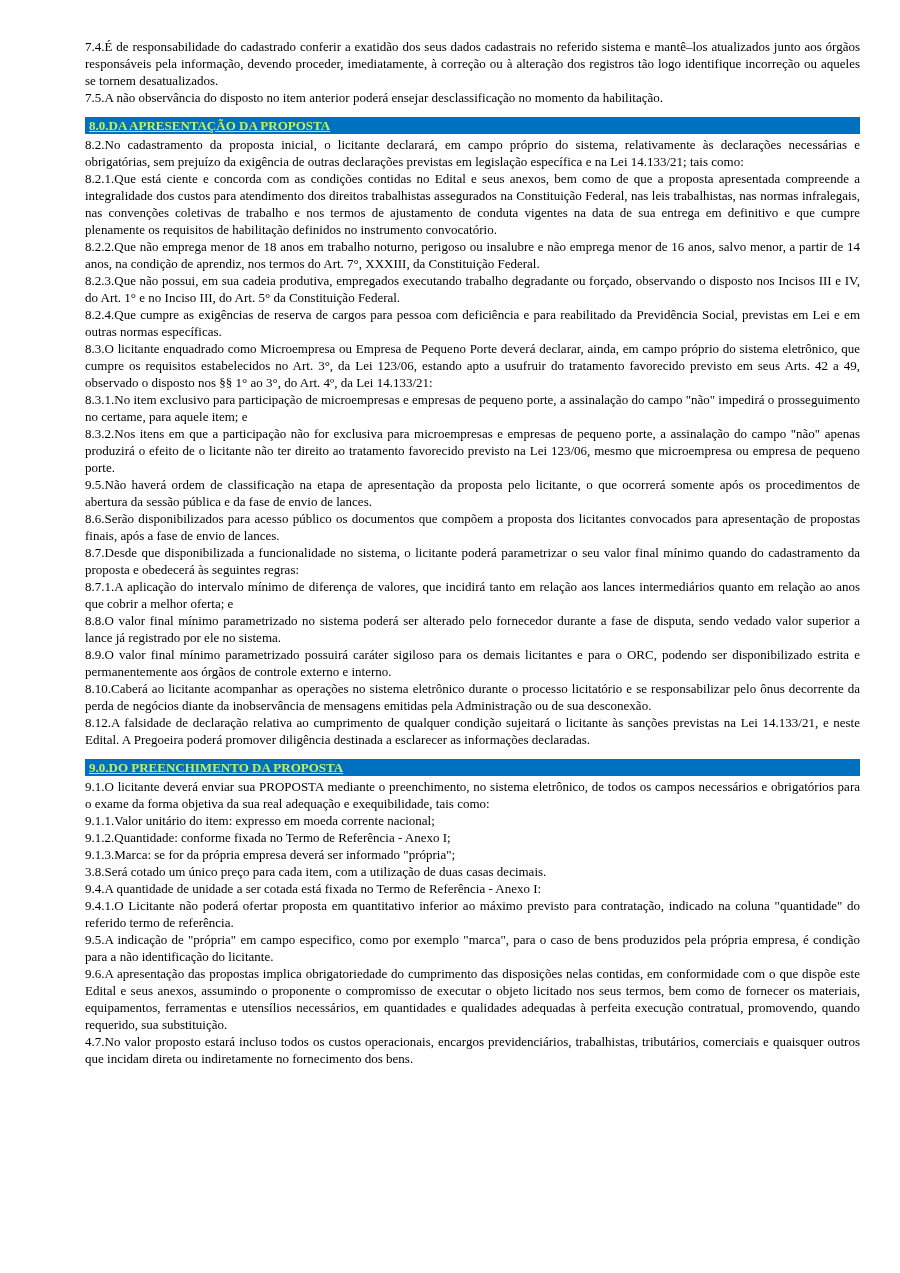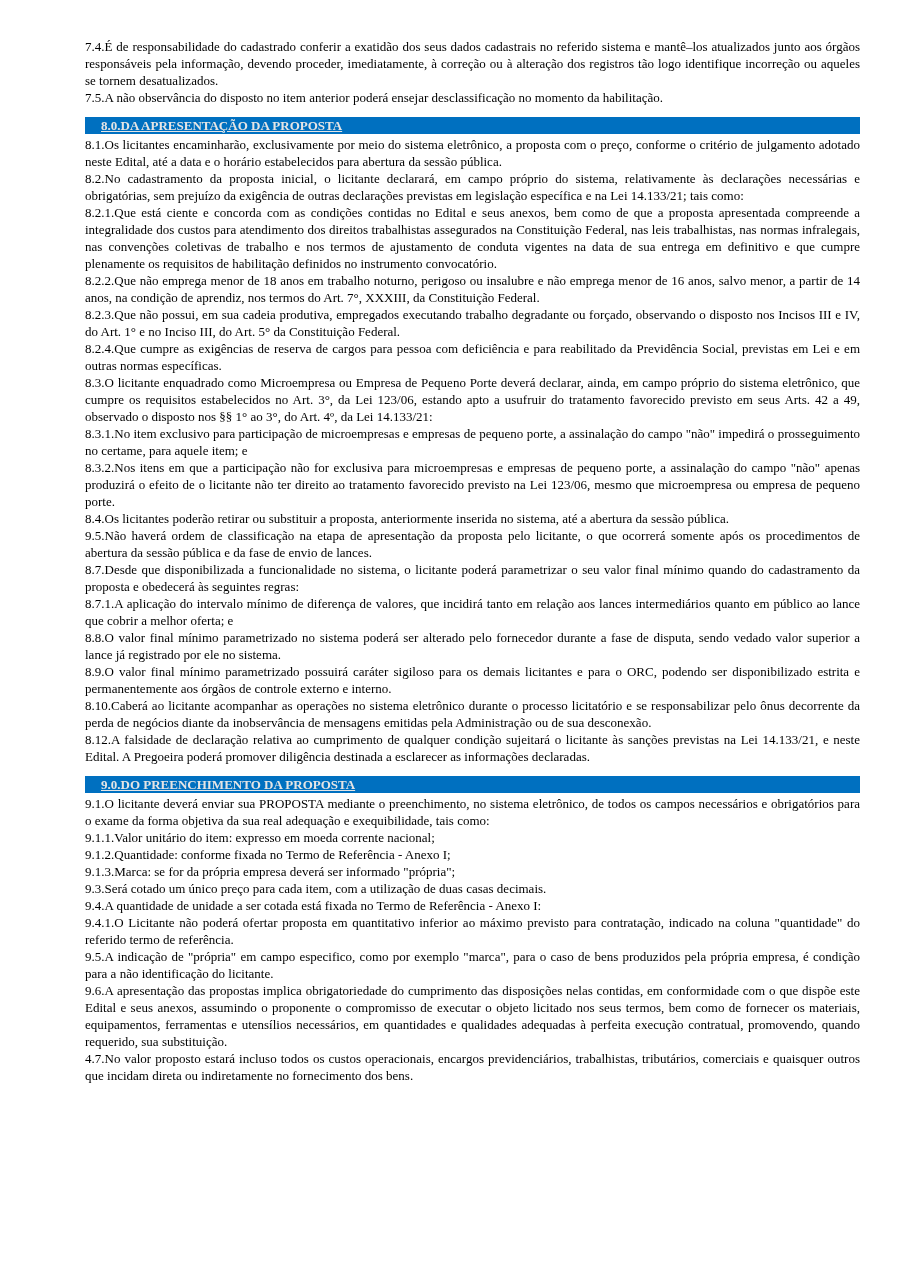--- a/index.html
+++ b/index.html
@@ -12,61 +12,60 @@
     line-height: 17px;
     color: #000000;
     padding: 38px 40px 18px 85px;
     overflow: hidden;
   }
   .para {
     text-align: justify;
   }
   .heading {
     background: var(--accent, #0070C0);
-    color: #e5e5e5;
+    color: #bef264;
     font-weight: bold;
     text-decoration: underline;
     margin-top: 11px;
     margin-bottom: 2px;
-    padding: 0 16px;
+    padding: 0 4px;
   }
   .bold-inline { font-weight: normal; }
 </style>
 </head>
 <body>
 
 <div>
   <p class="para">7.4.É de responsabilidade do cadastrado conferir a exatidão dos seus dados cadastrais no referido sistema e mantê–los atualizados junto aos órgãos responsáveis pela informação, devendo proceder, imediatamente, à correção ou à alteração dos registros tão logo identifique incorreção ou aqueles se tornem desatualizados.</p>
   <p class="para">7.5.A não observância do disposto no item anterior poderá ensejar desclassificação no momento da habilitação.</p>
 
   <div class="heading">8.0.DA APRESENTAÇÃO DA PROPOSTA</div>
 
-  <p class="para">8.1.Os licitantes encaminharão, exclusivamente por meio do sistema eletrônico, a proposta com o preço, conforme o critério de julgamento adotado neste Edital, até a data e o horário estabelecidos para abertura da sessão pública.</p>
   <p class="para">8.2.No cadastramento da proposta inicial, o licitante declarará, em campo próprio do sistema, relativamente às declarações necessárias e obrigatórias, sem prejuízo da exigência de outras declarações previstas em legislação específica e na Lei 14.133/21; tais como:</p>
   <p class="para">8.2.1.Que está ciente e concorda com as condições contidas no Edital e seus anexos, bem como de que a proposta apresentada compreende a integralidade dos custos para atendimento dos direitos trabalhistas assegurados na Constituição Federal, nas leis trabalhistas, nas normas infralegais, nas convenções coletivas de trabalho e nos termos de ajustamento de conduta vigentes na data de sua entrega em definitivo e que cumpre plenamente os requisitos de habilitação definidos no instrumento convocatório.</p>
   <p class="para">8.2.2.Que não emprega menor de 18 anos em trabalho noturno, perigoso ou insalubre e não emprega menor de 16 anos, salvo menor, a partir de 14 anos, na condição de aprendiz, nos termos do Art. 7°, XXXIII, da Constituição Federal.</p>
   <p class="para">8.2.3.Que não possui, em sua cadeia produtiva, empregados executando trabalho degradante ou forçado, observando o disposto nos Incisos III e IV, do Art. 1° e no Inciso III, do Art. 5° da Constituição Federal.</p>
   <p class="para">8.2.4.Que cumpre as exigências de reserva de cargos para pessoa com deficiência e para reabilitado da Previdência Social, previstas em Lei e em outras normas específicas.</p>
   <p class="para">8.3.O licitante enquadrado como Microempresa ou Empresa de Pequeno Porte deverá declarar, ainda, em campo próprio do sistema eletrônico, que cumpre os requisitos estabelecidos no Art. 3°, da Lei 123/06, estando apto a usufruir do tratamento favorecido previsto em seus Arts. 42 a 49, observado o disposto nos §§ 1° ao 3°, do Art. 4º, da Lei 14.133/21:</p>
   <p class="para">8.3.1.No item exclusivo para participação de microempresas e empresas de pequeno porte, a assinalação do campo "não" impedirá o prosseguimento no certame, para aquele item; e</p>
   <p class="para">8.3.2.Nos itens em que a participação não for exclusiva para microempresas e empresas de pequeno porte, a assinalação do campo "não" apenas produzirá o efeito de o licitante não ter direito ao tratamento favorecido previsto na Lei 123/06, mesmo que microempresa ou empresa de pequeno porte.</p>
-  <p class="para">8.4.Os licitantes poderão retirar ou substituir a proposta, anteriormente inserida no sistema, até a abertura da sessão pública.</p>
   <p class="para">9.5.Não haverá ordem de classificação na etapa de apresentação da proposta pelo licitante, o que ocorrerá somente após os procedimentos de abertura da sessão pública e da fase de envio de lances.</p>
+  <p class="para">8.6.Serão disponibilizados para acesso público os documentos que compõem a proposta dos licitantes convocados para apresentação de propostas finais, após a fase de envio de lances.</p>
   <p class="para">8.7.Desde que disponibilizada a funcionalidade no sistema, o licitante poderá parametrizar o seu valor final mínimo quando do cadastramento da proposta e obedecerá às seguintes regras:</p>
-  <p class="para">8.7.1.A aplicação do intervalo mínimo de diferença de valores, que incidirá tanto em relação aos lances intermediários quanto em público ao lance que cobrir a melhor oferta; e</p>
+  <p class="para">8.7.1.A aplicação do intervalo mínimo de diferença de valores, que incidirá tanto em relação aos lances intermediários quanto em relação ao anos que cobrir a melhor oferta; e</p>
   <p class="para">8.8.O valor final mínimo parametrizado no sistema poderá ser alterado pelo fornecedor durante a fase de disputa, sendo vedado valor superior a lance já registrado por ele no sistema.</p>
   <p class="para">8.9.O valor final mínimo parametrizado possuirá caráter sigiloso para os demais licitantes e para o ORC, podendo ser disponibilizado estrita e permanentemente aos órgãos de controle externo e interno.</p>
   <p class="para">8.10.Caberá ao licitante acompanhar as operações no sistema eletrônico durante o processo licitatório e se responsabilizar pelo ônus decorrente da perda de negócios diante da inobservância de mensagens emitidas pela Administração ou de sua desconexão.</p>
   <p class="para">8.12.A falsidade de declaração relativa ao cumprimento de qualquer condição sujeitará o licitante às sanções previstas na Lei 14.133/21, e neste Edital. A Pregoeira poderá promover diligência destinada a esclarecer as informações declaradas.</p>
 
   <div class="heading">9.0.DO PREENCHIMENTO DA PROPOSTA</div>
 
   <p class="para"><span>9.1.O licitante deverá enviar sua </span><span class="bold-inline">PROPOSTA</span><span> mediante o preenchimento, no sistema eletrônico, de todos os campos necessários e obrigatórios para o exame da forma objetiva da sua real adequação e exequibilidade, tais como:</span></p>
   <p class="para">9.1.1.Valor unitário do item: expresso em moeda corrente nacional;</p>
   <p class="para">9.1.2.Quantidade: conforme fixada no Termo de Referência - Anexo I;</p>
   <p class="para">9.1.3.Marca: se for da própria empresa deverá ser informado "própria";</p>
-  <p class="para">9.3.Será cotado um único preço para cada item, com a utilização de duas casas decimais.</p>
+  <p class="para">3.8.Será cotado um único preço para cada item, com a utilização de duas casas decimais.</p>
   <p class="para">9.4.A quantidade de unidade a ser cotada está fixada no Termo de Referência - Anexo I:</p>
   <p class="para">9.4.1.O Licitante não poderá ofertar proposta em quantitativo inferior ao máximo previsto para contratação, indicado na coluna "quantidade" do referido termo de referência.</p>
   <p class="para">9.5.A indicação de "própria" em campo especifico, como por exemplo "marca", para o caso de bens produzidos pela própria empresa, é condição para a não identificação do licitante.</p>
   <p class="para">9.6.A apresentação das propostas implica obrigatoriedade do cumprimento das disposições nelas contidas, em conformidade com o que dispõe este Edital e seus anexos, assumindo o proponente o compromisso de executar o objeto licitado nos seus termos, bem como de fornecer os materiais, equipamentos, ferramentas e utensílios necessários, em quantidades e qualidades adequadas à perfeita execução contratual, promovendo, quando requerido, sua substituição.</p>
   <p class="para">4.7.No valor proposto estará incluso todos os custos operacionais, encargos previdenciários, trabalhistas, tributários, comerciais e quaisquer outros que incidam direta ou indiretamente no fornecimento dos bens.</p>
 </div>
 
 </body></html>

